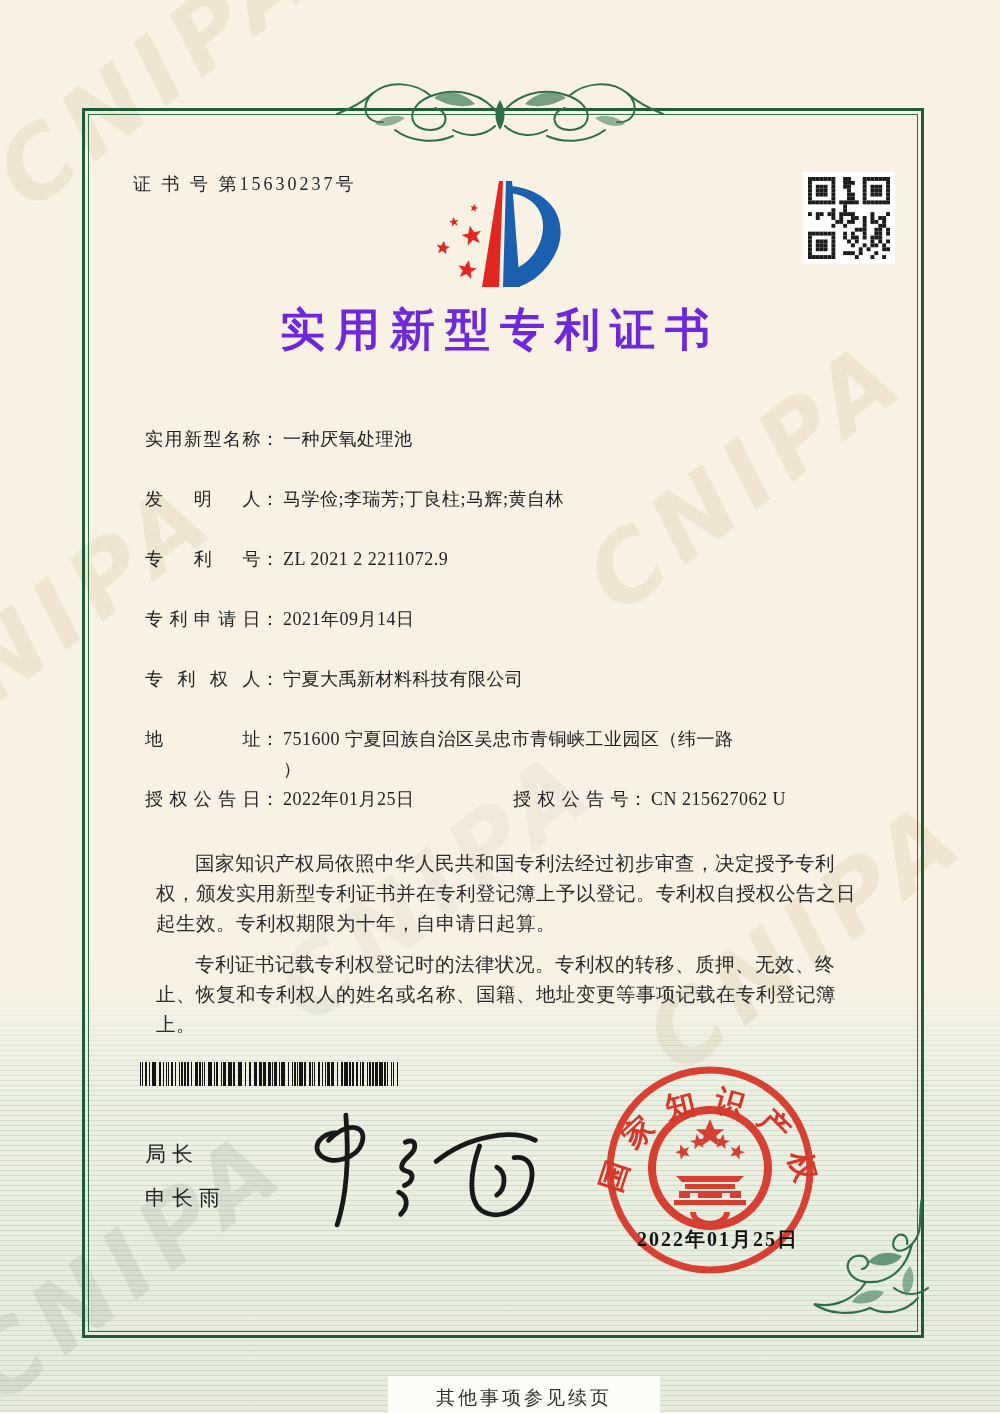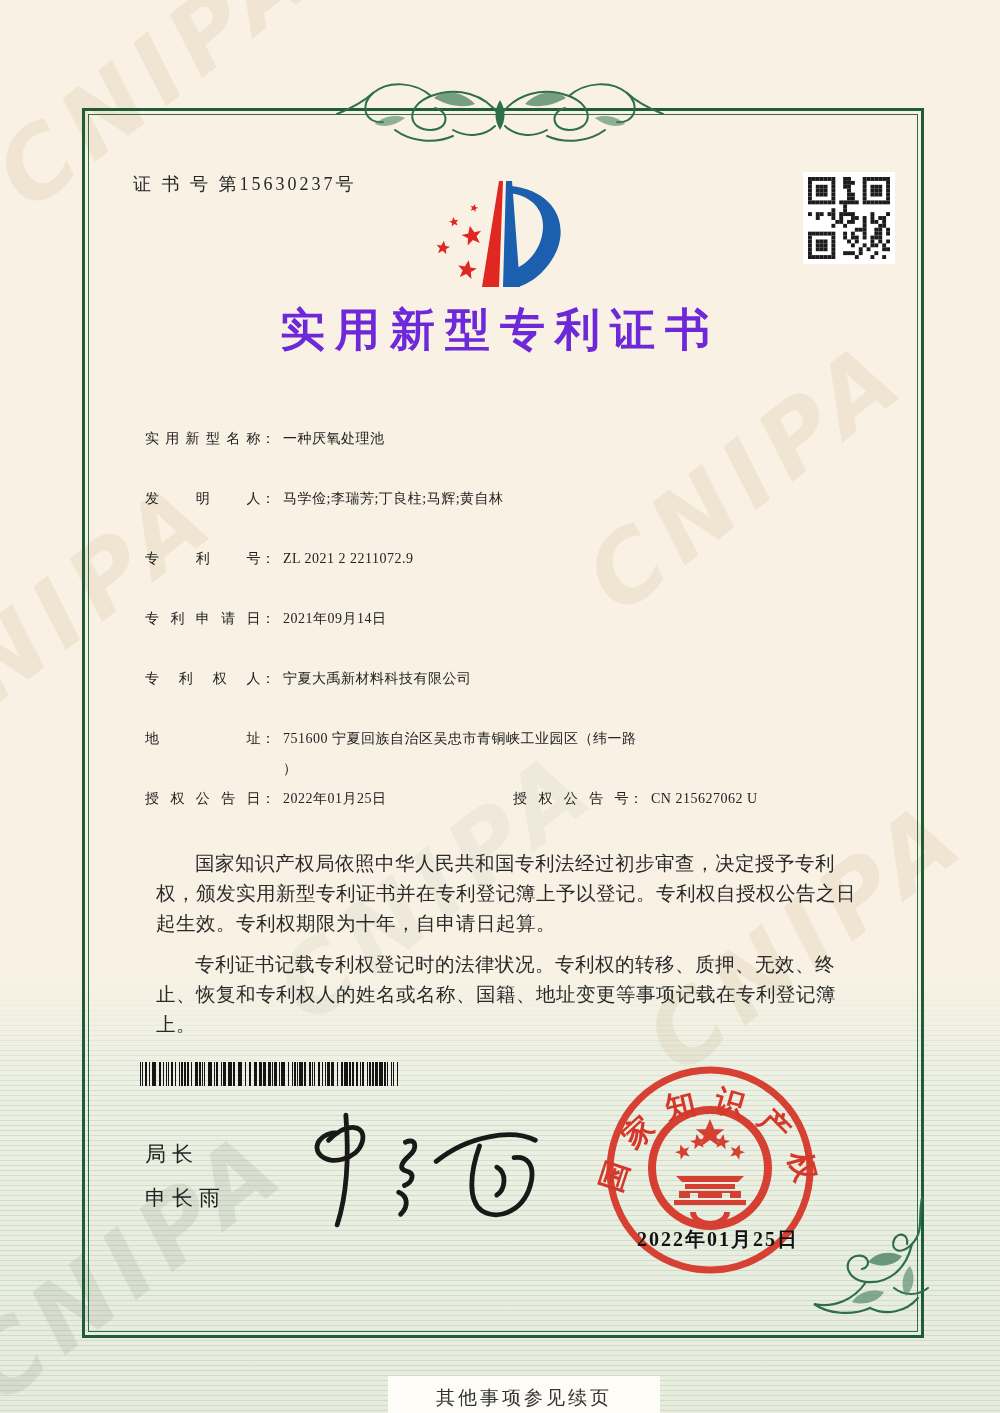--- a/index.html
+++ b/index.html
@@ -21,21 +21,21 @@
   .frame{position:absolute;left:82px;top:108px;width:836px;height:1224px;border:3px solid #1f5c38;}
   .frame-inner{position:absolute;inset:3px;border:1px solid #2e6f49;}
   .ornament{position:absolute;pointer-events:none;}
   
   .cert-no{position:absolute;left:133px;top:172px;font-size:18px;letter-spacing:3px;color:#262626;}
   .logo{position:absolute;left:425px;top:166px;width:150px;height:126px;}
   .qr{position:absolute;left:803px;top:172px;width:92px;height:92px;background:#fff;padding:5px;box-sizing:border-box;}
   .title{position:absolute;left:0;right:0;top:300px;text-align:center;
          font-size:45px;font-weight:bold;letter-spacing:10px;color:#6d28d9;}
   
-  .fields{position:absolute;left:145px;top:424px;width:740px;font-size:14px;color:#222;}
+  .fields{position:absolute;left:145px;top:424px;width:740px;font-size:18px;color:#222;}
   .frow{display:flex;align-items:flex-start;height:60px;line-height:30px;letter-spacing:.5px;}
   .flabel{display:inline-block;width:116px;text-align:justify;text-align-last:justify;flex:0 0 116px;}
   .fcolon{flex:0 0 22px;}
   .fval{flex:1;}
   .fval .l2{display:block;}
   .gval{flex:0 0 230px;}
   
   .paras{position:absolute;left:145px;top:838px;width:730px;font-size:19.5px;line-height:30px;
          letter-spacing:.5px;color:#2a2a2a;}
   .paras p{margin:11px;text-indent:2em;}

